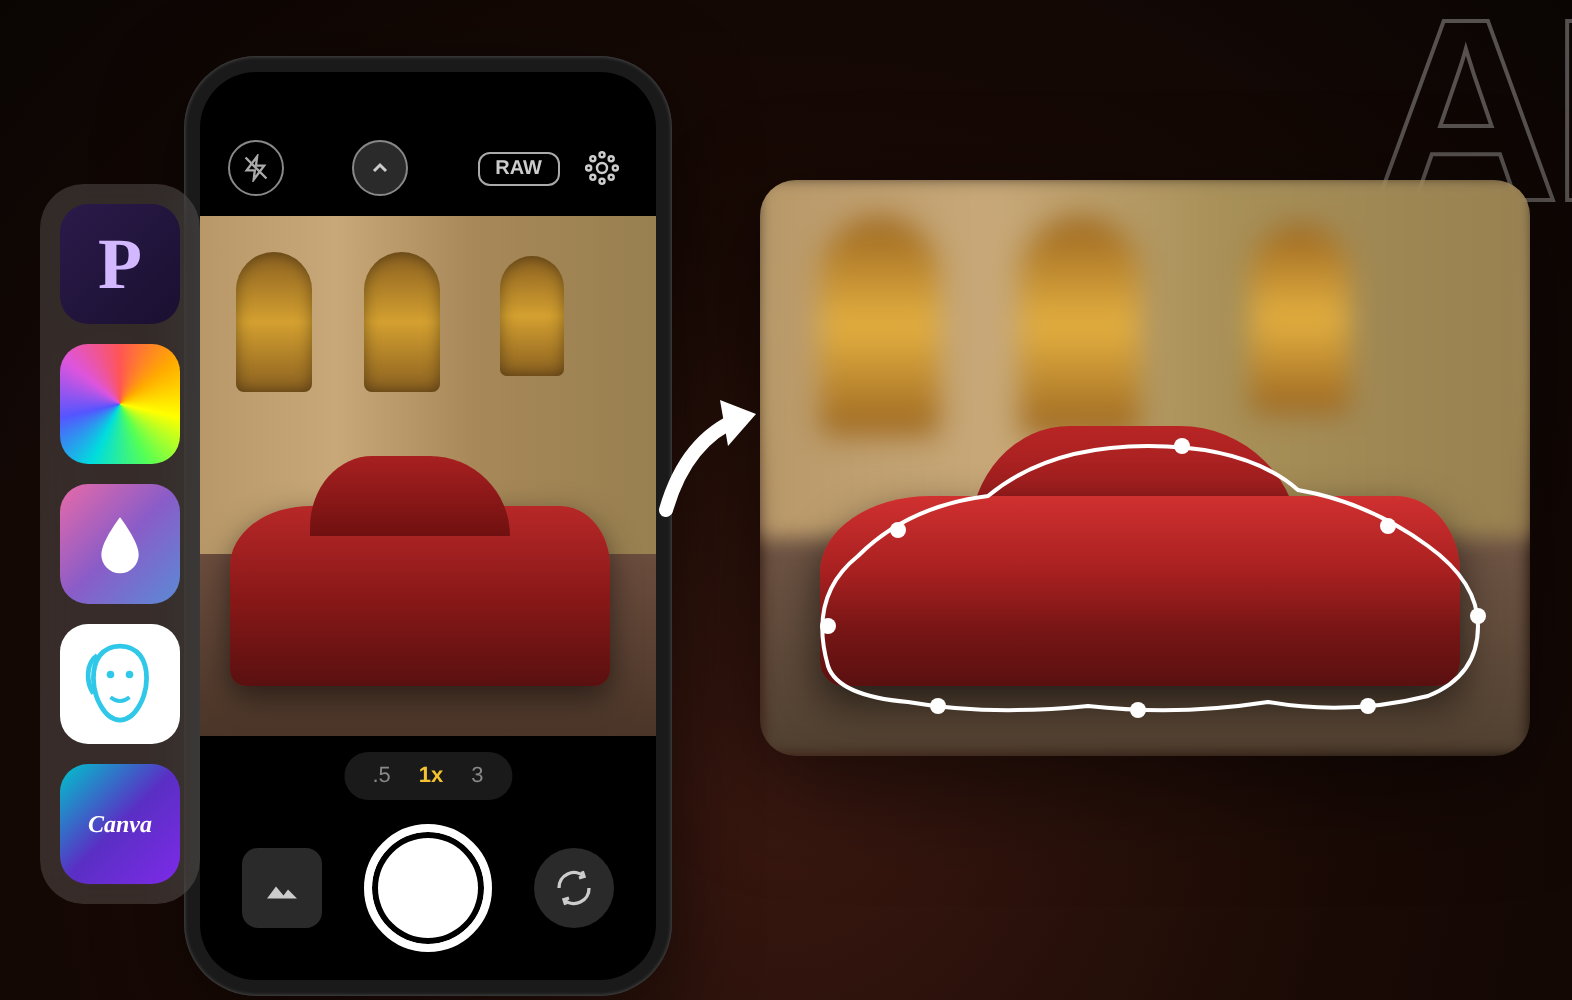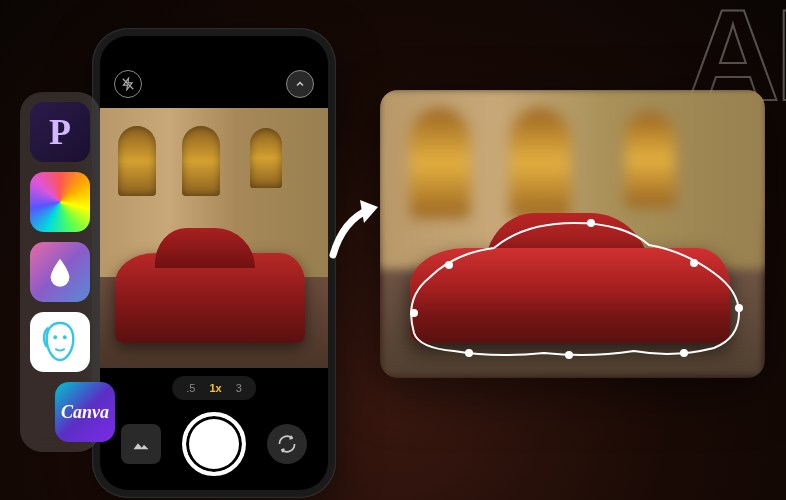--- a/index.html
+++ b/index.html
@@ -49,21 +49,21 @@
       font-size: 30px;
       font-weight: bold;
       color: white;
     }
     .icon-pixlr { background: linear-gradient(135deg, #2a1a4a, #1a1030); color: #d4b8ff; font-family: Georgia, serif; font-size: 36px; }
     .icon-wheel { background: conic-gradient(from 0deg, #ff5555, #ffaa00, #ffff00, #55ff55, #00dddd, #5555ff, #dd55dd, #ff5555); }
     .icon-water { background: linear-gradient(135deg, #e86aa8, #8a5cc8, #5a8ad4); }
     .icon-water svg { width: 32px; height: 32px; }
     .icon-face { background: #ffffff; }
     .icon-face svg { width: 38px; height: 48px; }
-    .icon-canva { background: linear-gradient(135deg, #00c4cc, #5a2fc4, #7d2ae8); font-family: cursive; font-style: italic; font-size: 18px; margin-left: 25px; }
+    .icon-canva { background: linear-gradient(135deg, #00c4cc, #5a2fc4, #7d2ae8); font-family: cursive; font-style: italic; font-size: 12px; }
     
     .phone {
       position: absolute;
       left: 92px;
       top: 28px;
       width: 244px;
       height: 470px;
       background: #1a1a1a;
       border-radius: 36px;
       padding: 8px;
@@ -342,20 +342,36 @@
       <div class="flash-icon">
         <svg width="14" height="14" viewBox="0 0 24 24" fill="none" stroke="#aaa" stroke-width="2">
             <path d="M13 2 L4 14 L11 14 L10 22 L19 10 L12 10 Z"></path>
             <line x1="3" y1="3" x2="21" y2="21"></line>
           </svg>
       </div>
       <div class="chevron-icon">
         <svg width="12" height="12" viewBox="0 0 24 24" fill="none" stroke="#ccc" stroke-width="3">
             <polyline points="6 15 12 9 18 15"></polyline>
           </svg>
+      </div>
+      <div class="right-controls">
+        <div class="raw-badge">RAW</div>
+        <div class="filter-icon">
+          <svg width="20" height="20" viewBox="0 0 24 24" fill="none" stroke="#ccc" stroke-width="1.5">
+              <circle cx="12" cy="12" r="3"></circle>
+              <circle cx="12" cy="4" r="1.5"></circle>
+              <circle cx="12" cy="20" r="1.5"></circle>
+              <circle cx="4" cy="12" r="1.5"></circle>
+              <circle cx="20" cy="12" r="1.5"></circle>
+              <circle cx="6.5" cy="6.5" r="1.5"></circle>
+              <circle cx="17.5" cy="6.5" r="1.5"></circle>
+              <circle cx="6.5" cy="17.5" r="1.5"></circle>
+              <circle cx="17.5" cy="17.5" r="1.5"></circle>
+            </svg>
+        </div>
       </div>
     </div>
     <div class="viewfinder">
       <div class="building">
         <div class="window" style="left:18px;top:18px"></div>
         <div class="window" style="left:82px;top:18px"></div>
         <div class="window" style="left:150px;top:20px;width:32px;height:60px"></div>
       </div>
       <div class="car"></div>
     </div>

